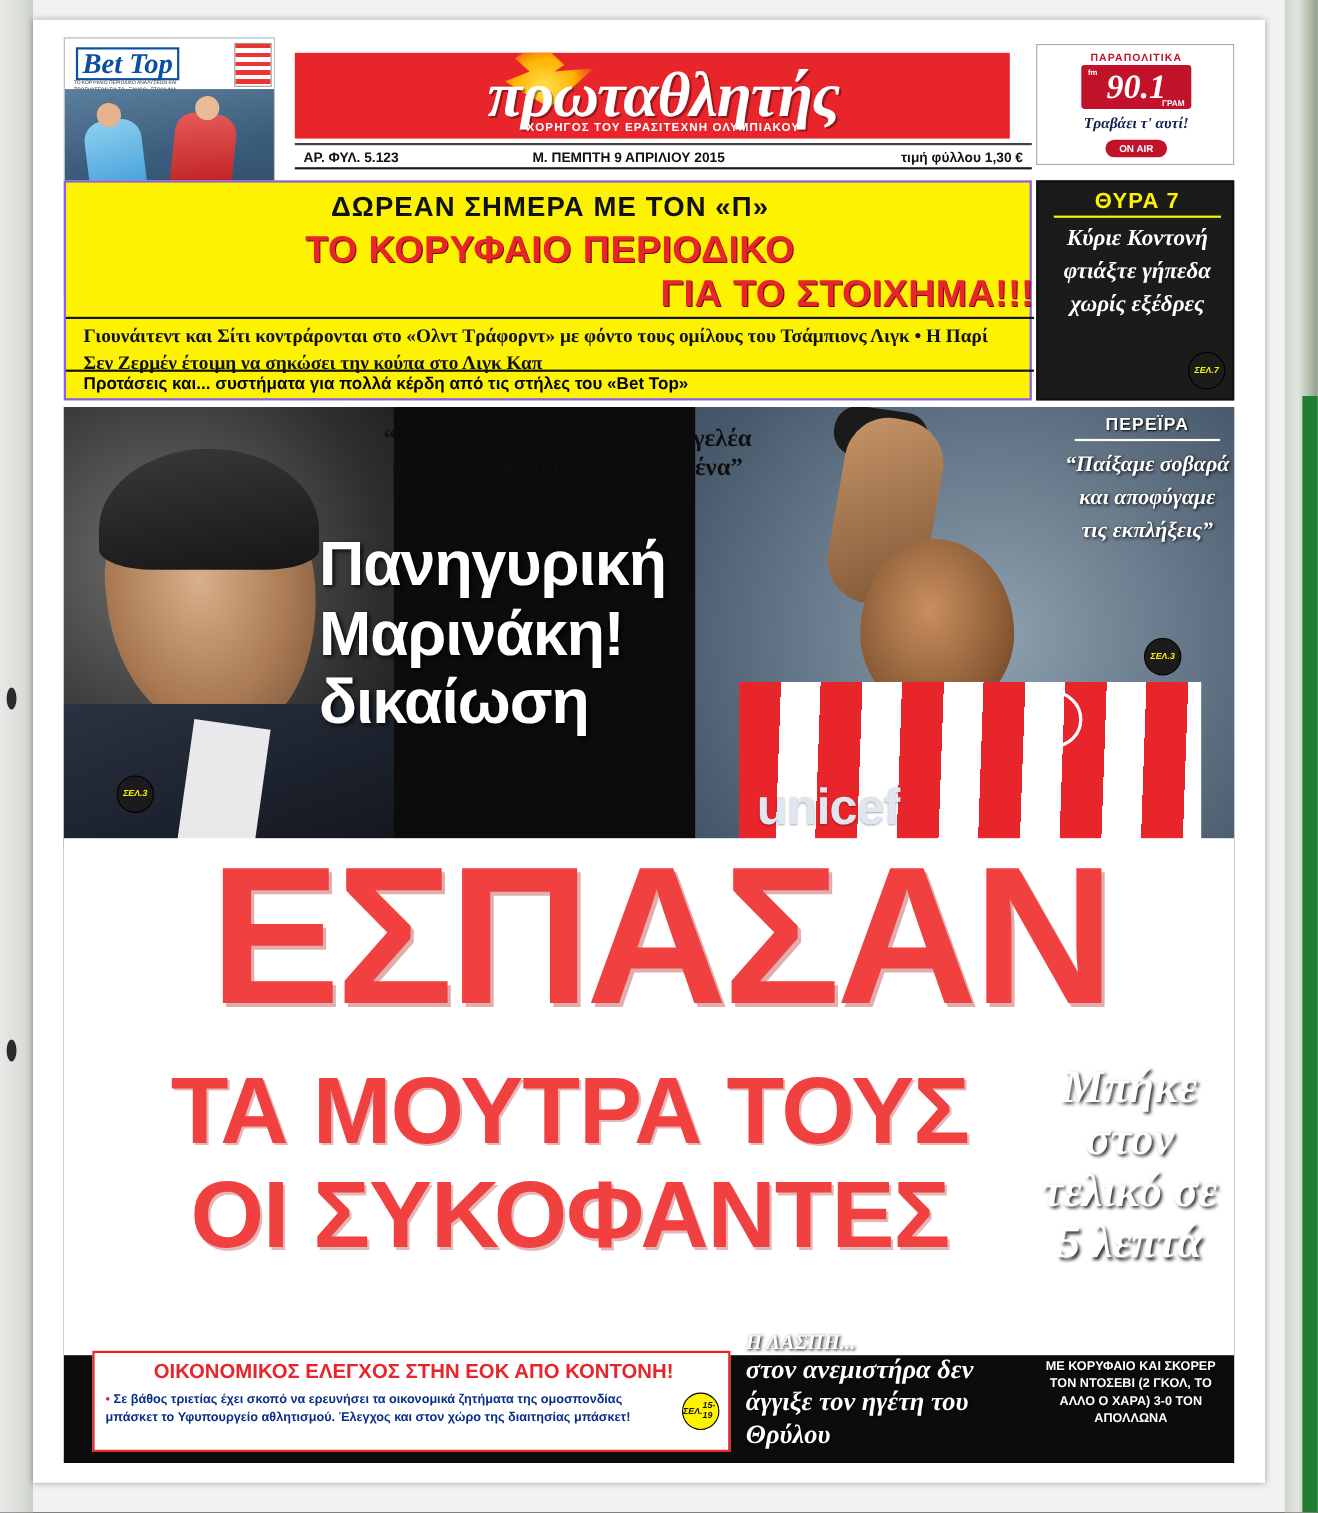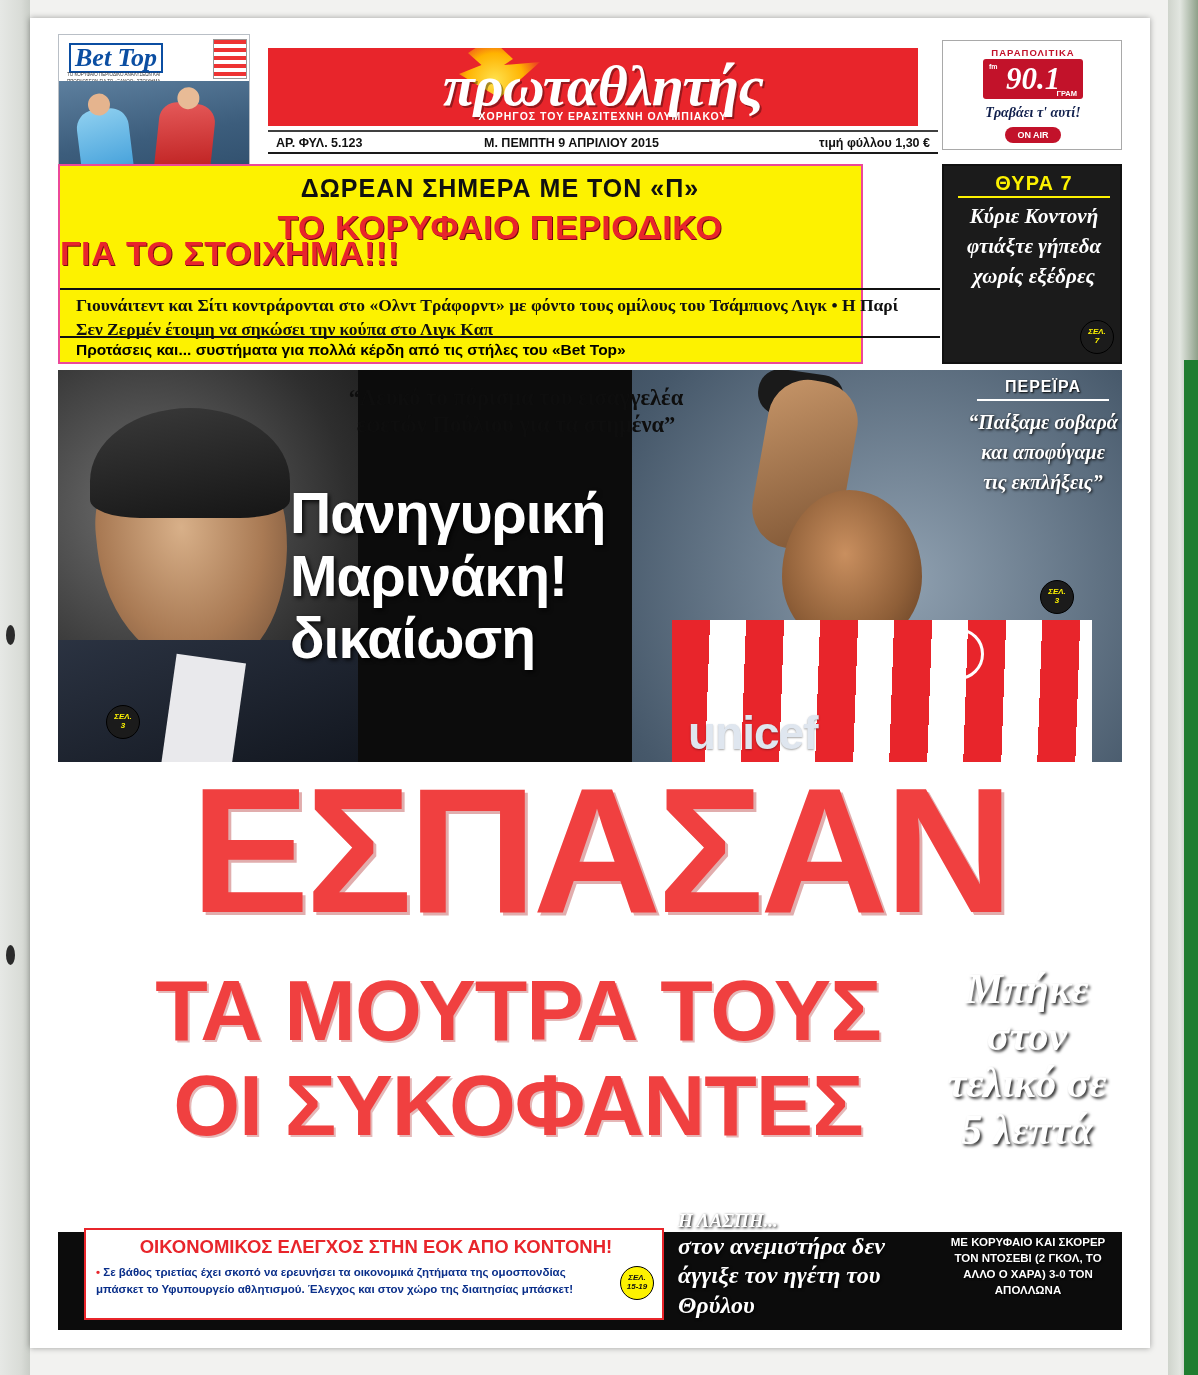--- a/index.html
+++ b/index.html
@@ -172,37 +172,37 @@
     font-size: 14px; color: #11204d;
   }
   .radio-ad .onair {
     position: absolute; left: 62px; top: 86px; width: 56px; height: 16px;
     background: #c2122a; color: #fff; border-radius: 8px;
     font-size: 9px; font-weight: bold; text-align: center; line-height: 16px;
   }
 
   
   .promo {
-    position: absolute; left: 28px; top: 146px; width: 805px; height: 200px;
+    position: absolute; left: 28px; top: 146px; width: 880px; height: 200px;
     background: #fdf200;
-    border: 2px solid #ec4899;
+    border: 2px solid #8b5cf6;
   }
   .promo .l1 {
     position: absolute; left: 0; top: 8px; width: 880px; text-align: center;
     font-size: 25px; font-weight: bold; color: #111;
     letter-spacing: 1px;
   }
   .promo .l2 {
     position: absolute; left: 0; top: 42px; width: 880px; text-align: center;
     font-size: 34px; font-weight: bold; color: #e8252b;
     text-shadow: 1px 1px 0 #7a0b0e;
     letter-spacing: 0.5px;
   }
   .promo .l3 {
-    position: absolute; left: 0; top: 68px; width: 880px; text-align: left;
+    position: absolute; left: 0; top: 82px; width: 880px; text-align: right;
     font-size: 34px; font-weight: bold; color: #e8252b;
     text-shadow: 1px 1px 0 #7a0b0e;
     letter-spacing: 0.5px;
   }
   .promo .sep1 {
     position: absolute; left: 0; top: 122px; width: 880px; height: 2px; background: #111;
   }
   .promo .body {
     position: absolute; left: 16px; top: 128px; width: 850px;
     font-family: "Liberation Serif", serif;
@@ -235,21 +235,21 @@
     font-family: "Liberation Serif", serif;
     font-size: 21px; font-weight: bold; font-style: italic; color: #ffffff;
     line-height: 1.42;
   }
   .pagebadge {
     position: absolute;
     background: #1b1b1b; color: #fdf200;
     border-radius: 50%;
     width: 34px; height: 34px;
     font-size: 8px; font-weight: bold; font-style: italic;
-    display: flex; flex-direction: column; align-items: center; justify-content: center;
+    display: flex; align-items: center; justify-content: center;
     line-height: 1.1;
     border: 1px solid #000;
   }
 
   
   .main {
     position: absolute; left: 28px; top: 352px; width: 1064px; height: 960px;
     background: #0c0c0c;
     overflow: hidden;
   }

